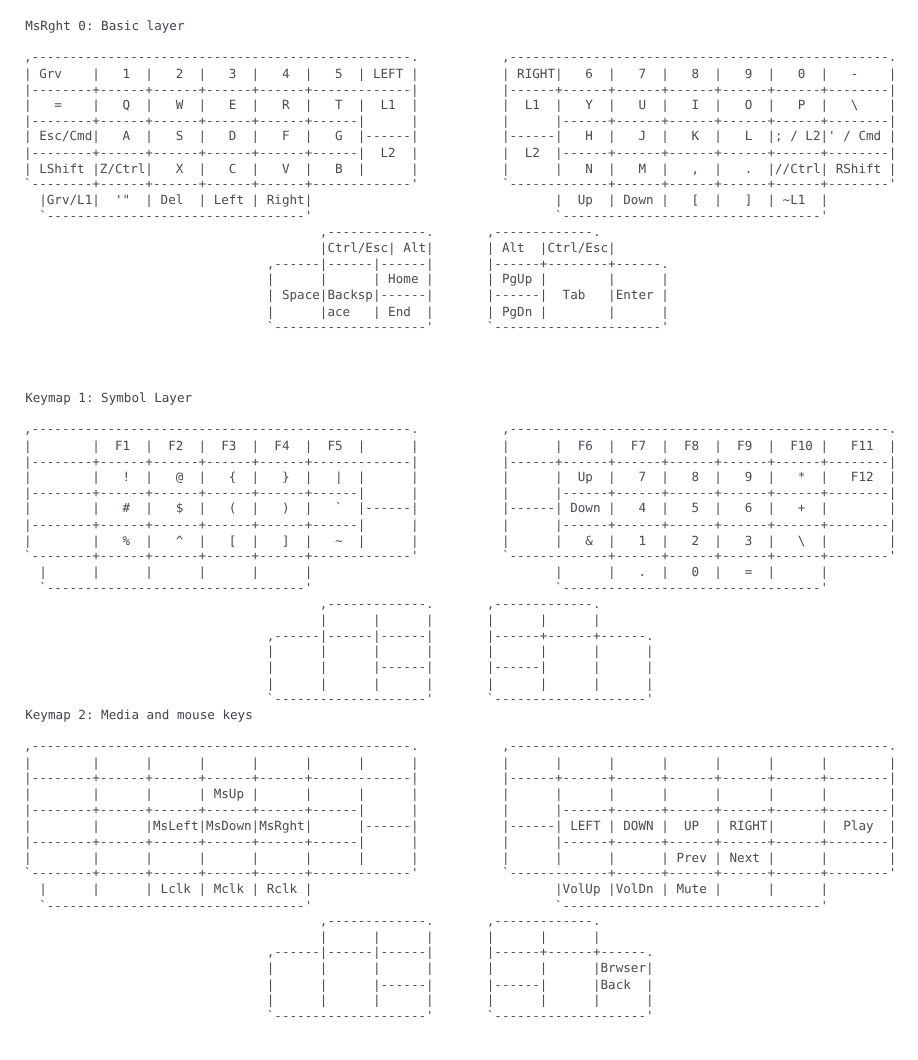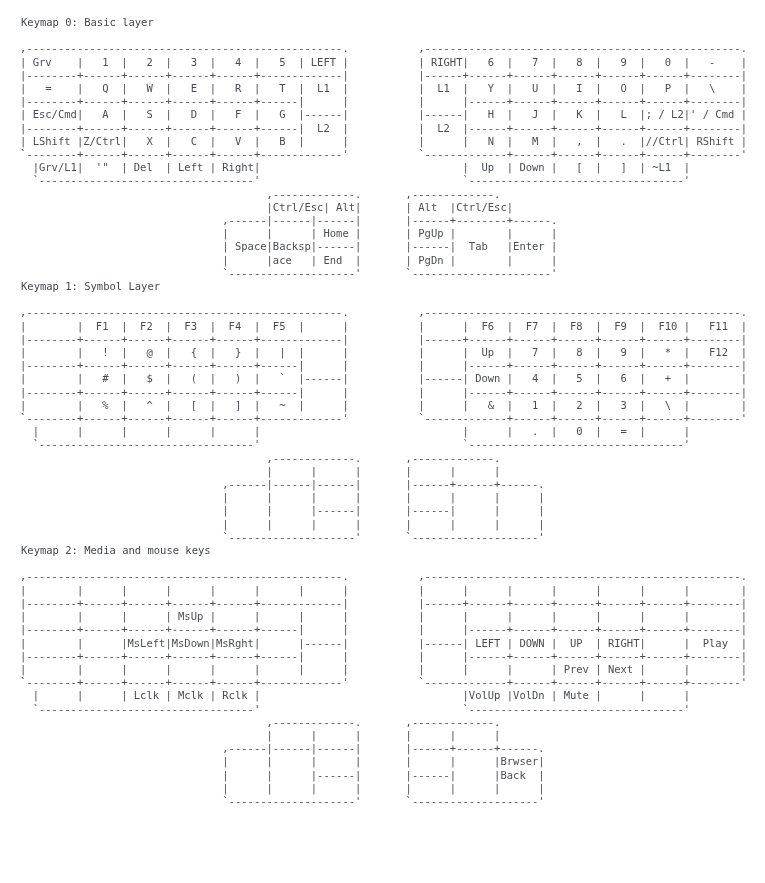--- a/index.html
+++ b/index.html
@@ -10,21 +10,21 @@
   .doc {
     width: 765px;
     min-height: 883px;
     box-sizing: border-box;
     padding: 16px 0 20px 20px;
     background: #ffffff;
     font-family: "DejaVu Sans Mono", "Liberation Mono", monospace;
     color: #4a4e54;
   }
   .keymap-section { display: block; }
-  .keymap-section.s1 { }
+  .keymap-section.s1 { margin-top: 46px; }
   .keymap-section.s2 { }
   .keymap-title {
     font-size: 10.5px;
     line-height: 13.2px;
     white-space: pre;
     margin: 0 0 13.2px 1px;
     font-weight: normal;
     color: #43474d;
   }
   pre.keymap-art {
@@ -34,21 +34,21 @@
     white-space: pre;
     color: #4a4e54;
   }
 </style>
 </head>
 <body>
 
 <div class="doc">
 
   <div class="keymap-section s0">
-    <div class="keymap-title">Keymap 0: Basic layer</div>
+    <div class="keymap-title">MsRght 0: Basic layer</div>
     <pre class="keymap-art">,--------------------------------------------------.           ,--------------------------------------------------.
 | Grv    |   1  |   2  |   3  |   4  |   5  | LEFT |           | RIGHT|   6  |   7  |   8  |   9  |   0  |   -    |
 |--------+------+------+------+------+-------------|           |------+------+------+------+------+------+--------|
 |   =    |   Q  |   W  |   E  |   R  |   T  |  L1  |           |  L1  |   Y  |   U  |   I  |   O  |   P  |   \    |
 |--------+------+------+------+------+------|      |           |      |------+------+------+------+------+--------|
 | Esc/Cmd|   A  |   S  |   D  |   F  |   G  |------|           |------|   H  |   J  |   K  |   L  |; / L2|' / Cmd |
 |--------+------+------+------+------+------|  L2  |           |  L2  |------+------+------+------+------+--------|
 | LShift |Z/Ctrl|   X  |   C  |   V  |   B  |      |           |      |   N  |   M  |   ,  |   .  |//Ctrl| RShift |
 `--------+------+------+------+------+-------------'           `-------------+------+------+------+------+--------'
   |Grv/L1|  '"  | Del  | Left | Right|                                |  Up  | Down |   [  |   ]  | ~L1  |

